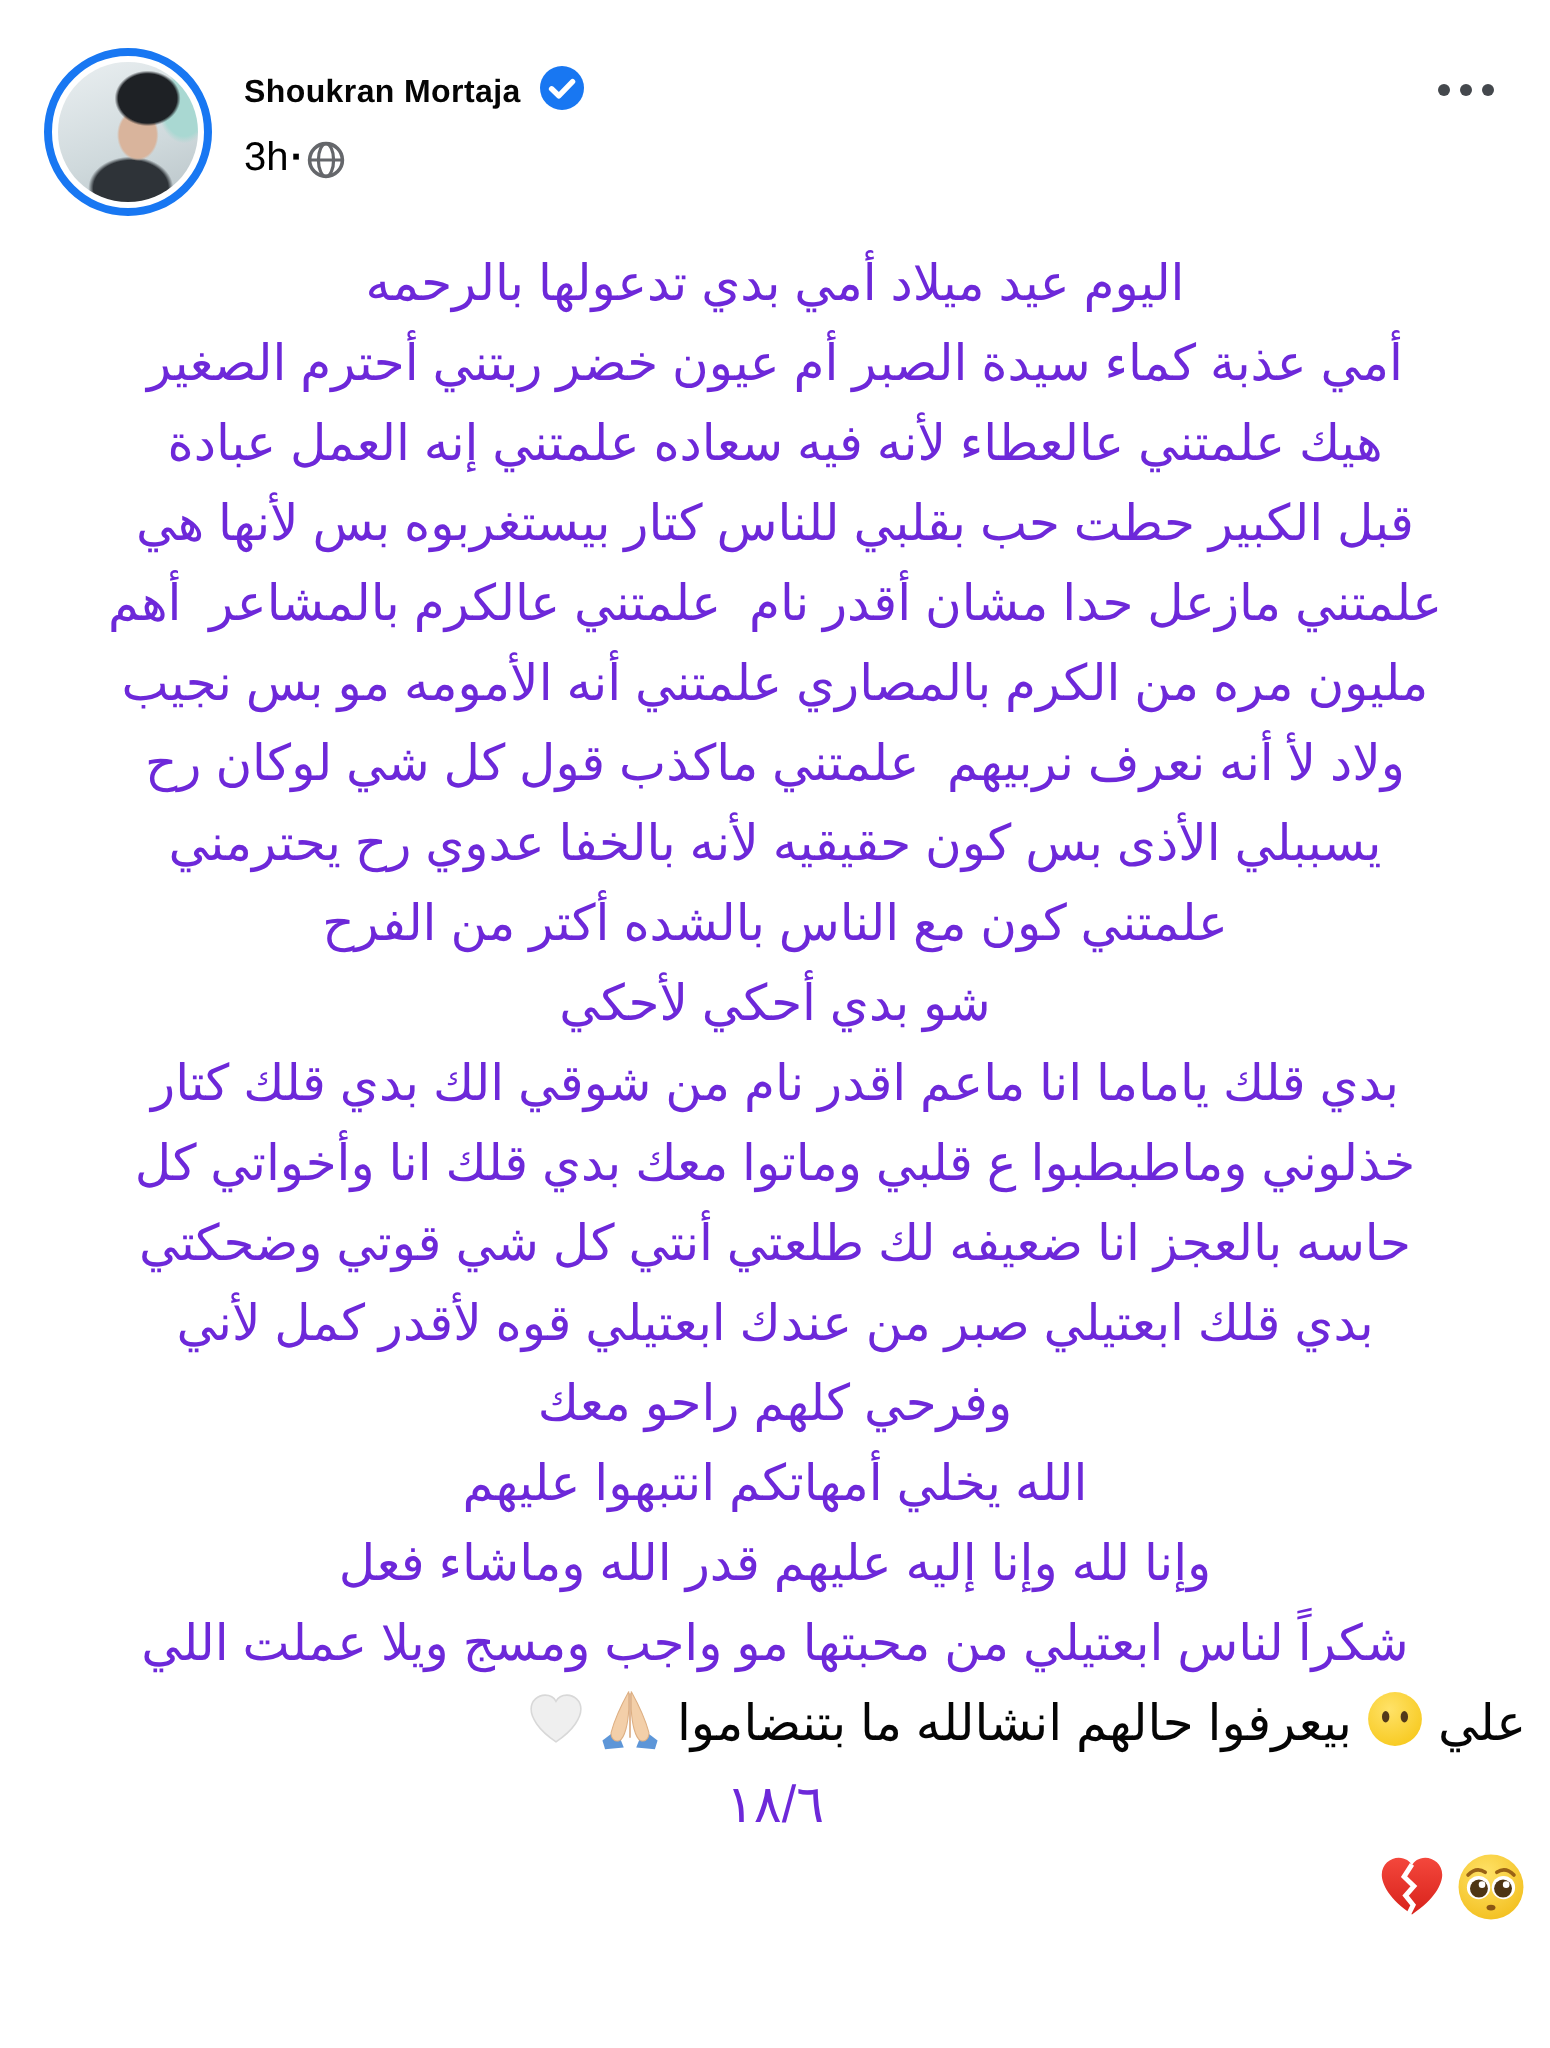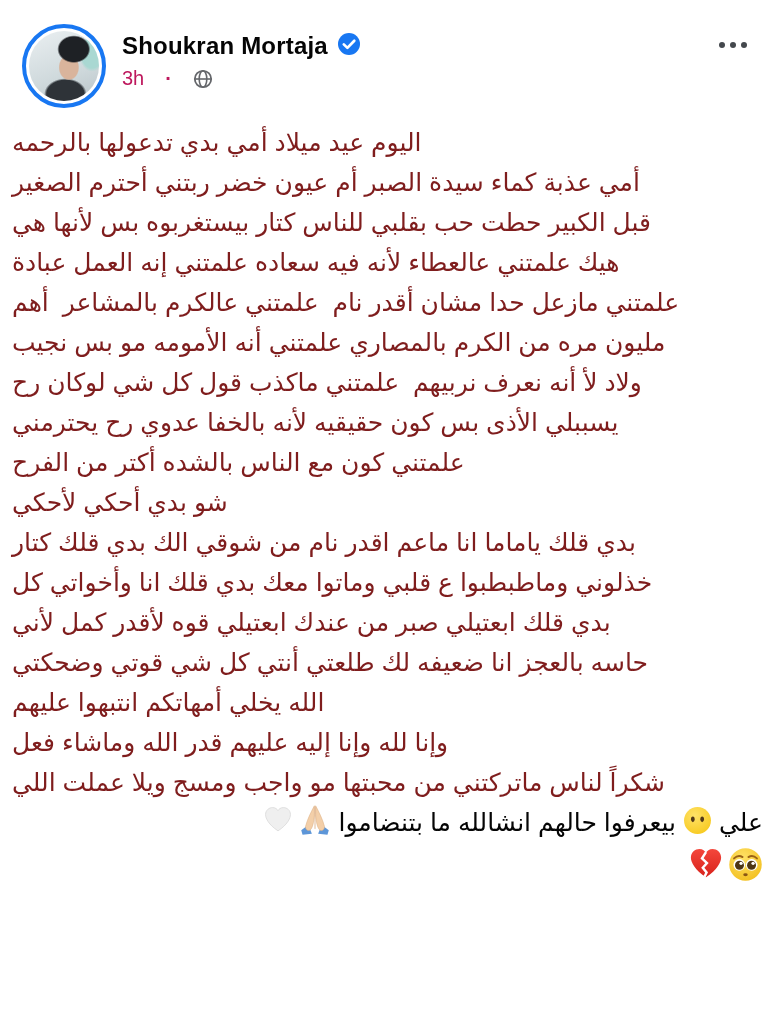--- a/index.html
+++ b/index.html
@@ -19,32 +19,32 @@
     width:100%;height:100%;border-radius:50%;
     background:
       radial-gradient(38% 32% at 64% 26%, #1e2125 0 55%, rgba(30,33,37,0) 62%),
       radial-gradient(24% 30% at 57% 52%, #d9b49c 0 55%, rgba(217,180,156,0) 62%),
       radial-gradient(46% 34% at 52% 90%, #2e3338 0 58%, rgba(46,51,56,0) 66%),
       radial-gradient(30% 42% at 90% 32%, #a9d8d2 0 50%, rgba(169,216,210,0) 62%),
       linear-gradient(160deg,#eaeff1 0%,#cfd9dc 60%,#b9c4c8 100%);
   }
   .header-text{margin-left:16px;padding-top:8px;}
   .name-row{display:flex;align-items:center;gap:9px;}
-  .author-name{font-size:24px;font-weight:bold;letter-spacing:.2px;cursor:pointer;}
+  .author-name{font-size:16px;font-weight:bold;letter-spacing:.2px;cursor:pointer;}
   .badge{flex:0 0 auto;display:inline-block;}
-  .meta-row{display:flex;align-items:center;gap:21px;margin-top:7px;color:#be185d;font-size:20px;cursor:pointer;}
+  .meta-row{display:flex;align-items:center;gap:1px;margin-top:7px;color:#000000;font-size:20px;cursor:pointer;}
   .meta-sep{font-weight:bold;}
   .menu-btn{position:absolute;right:24px;top:38px;display:flex;gap:5px;cursor:pointer;padding:4px;}
   .menu-dot{width:6px;height:6px;border-radius:50%;background:#44484d;}
 
   
   .body-text{padding:8px 12px 0 12px;}
   .line{
-    direction:rtl;text-align:left;unicode-bidi:plaintext;
-    font-size:25px;line-height:40px;white-space:pre-wrap;color:#7f1d1d;
+    direction:rtl;text-align:center;unicode-bidi:plaintext;
+    font-size:25px;line-height:40px;white-space:pre-wrap;color:#6d28d9;
   }
   .flexline{display:flex;direction:rtl;align-items:center;gap:7px;height:40px;}
   .flexline .seg{font-size:25px;line-height:40px;white-space:pre-wrap;text-align:center;}
   .emoji{display:inline-block;vertical-align:middle;flex:0 0 auto;}
   .date-line{font-size:26px;}
   .footer-emojis{height:44px;gap:5px;margin-top:2px;}
 </style>
 </head>
 <body>
 
@@ -84,51 +84,52 @@
   </div>
 
   <div class="body-text">
 
     <div>
 
         <div class="line">اليوم عيد ميلاد أمي بدي تدعولها بالرحمه</div>
 
         <div class="line">أمي عذبة كماء سيدة الصبر أم عيون خضر ربتني أحترم الصغير</div>
 
+        <div class="line">هيك علمتني عالعطاء لأنه فيه سعاده علمتني إنه العمل عبادة</div>
+
         <div class="line">قبل الكبير حطت حب بقلبي للناس كتار بيستغربوه بس لأنها هي</div>
 
-        <div class="line">هيك علمتني عالعطاء لأنه فيه سعاده علمتني إنه العمل عبادة</div>
-
         <div class="line">علمتني مازعل حدا مشان أقدر نام  علمتني عالكرم بالمشاعر  أهم</div>
 
         <div class="line">مليون مره من الكرم بالمصاري علمتني أنه الأمومه مو بس نجيب</div>
 
         <div class="line">ولاد لأ أنه نعرف نربيهم  علمتني ماكذب قول كل شي لوكان رح</div>
 
         <div class="line">يسببلي الأذى بس كون حقيقيه لأنه بالخفا عدوي رح يحترمني</div>
 
         <div class="line">علمتني كون مع الناس بالشده أكتر من الفرح</div>
 
         <div class="line">شو بدي أحكي لأحكي</div>
 
         <div class="line">بدي قلك ياماما انا ماعم اقدر نام من شوقي الك بدي قلك كتار</div>
 
         <div class="line">خذلوني وماطبطبوا ع قلبي وماتوا معك بدي قلك انا وأخواتي كل</div>
 
 
+        <div class="line">حاسه بالعجز انا ضعيفه لك طلعتي أنتي كل شي قوتي وضحكتي</div>
+
         <div class="line">بدي قلك ابعتيلي صبر من عندك ابعتيلي قوه لأقدر كمل لأني</div>
 
-        <div class="line">حاسه بالعجز انا ضعيفه لك طلعتي أنتي كل شي قوتي وضحكتي</div>
-
+        <div class="line">وفرحي كلهم راحو معك</div>
 
         <div class="line">الله يخلي أمهاتكم انتبهوا عليهم</div>
 
         <div class="line">وإنا لله وإنا إليه عليهم قدر الله وماشاء فعل</div>
 
-        <div class="line">شكراً لناس ماتركتني من محبتها مو واجب ومسج ويلا عملت اللي</div>
+        <div class="line">شكراً لناس ابعتيلي من محبتها مو واجب ومسج ويلا عملت اللي</div>
       </div>
 
     <div class="flexline">
       <span class="seg">علي</span>
       <span class="emoji">
         <svg width="29" height="29" viewBox="0 0 36 36">
           <defs>
             <radialGradient id="gFace" cx="40%" cy="32%" r="75%">
               <stop offset="0%" stop-color="#FFE268"></stop>
                 <stop offset="100%" stop-color="#F7C91E"></stop>
@@ -149,20 +150,21 @@
           <line x1="18" y1="3" x2="18" y2="28" stroke="#D8A87E" stroke-width="0.9"></line>
         </svg>
       </span>
       <span class="emoji">
         <svg width="28" height="28" viewBox="0 0 36 36">
           <path d="M18 32 C6 24 2 16 2 11 C2 5.5 6.5 2 11 2 C14.5 2 17 4 18 6 C19 4 21.5 2 25 2 C29.5 2 34 5.5 34 11 C34 16 30 24 18 32 Z" fill="#EFEFEF" stroke="#D8D8D8" stroke-width="1"></path>
         </svg>
       </span>
     </div>
 
+    <div class="line date-line">١٨/٦</div>
 
     <div class="flexline footer-emojis">
       <span class="emoji">
         <svg width="35" height="35" viewBox="0 0 36 36">
           <defs>
             <radialGradient id="gPlead" cx="42%" cy="30%" r="78%">
               <stop offset="0%" stop-color="#FFE268"></stop>
                 <stop offset="100%" stop-color="#F2BE1C"></stop>
             </radialGradient>
           </defs>

